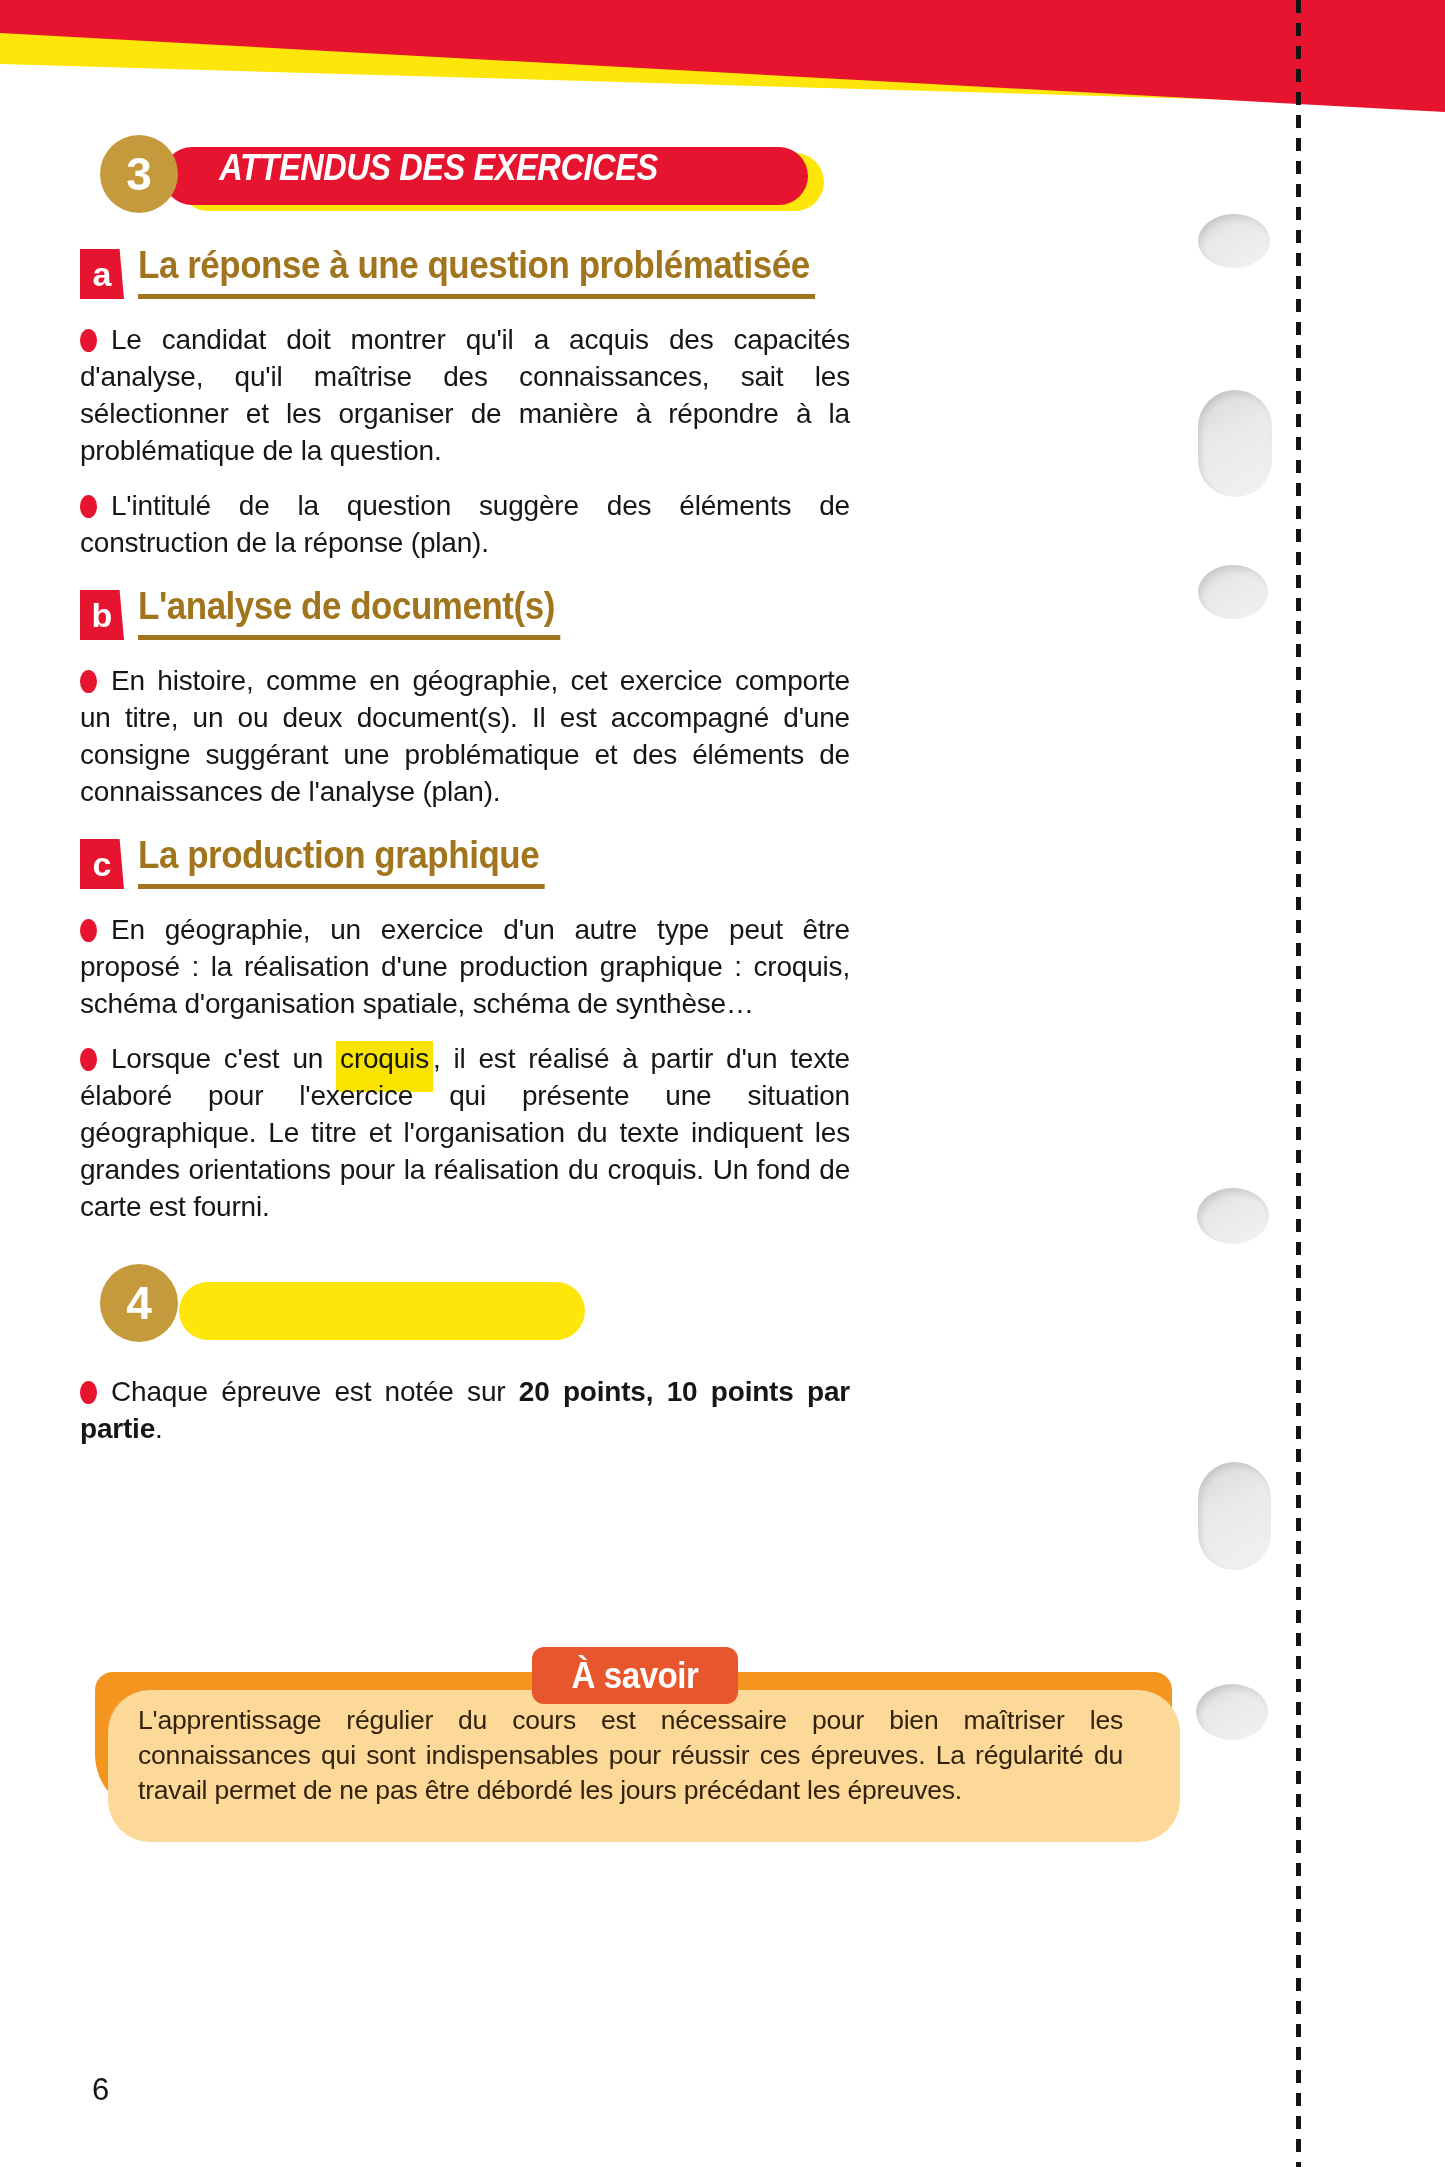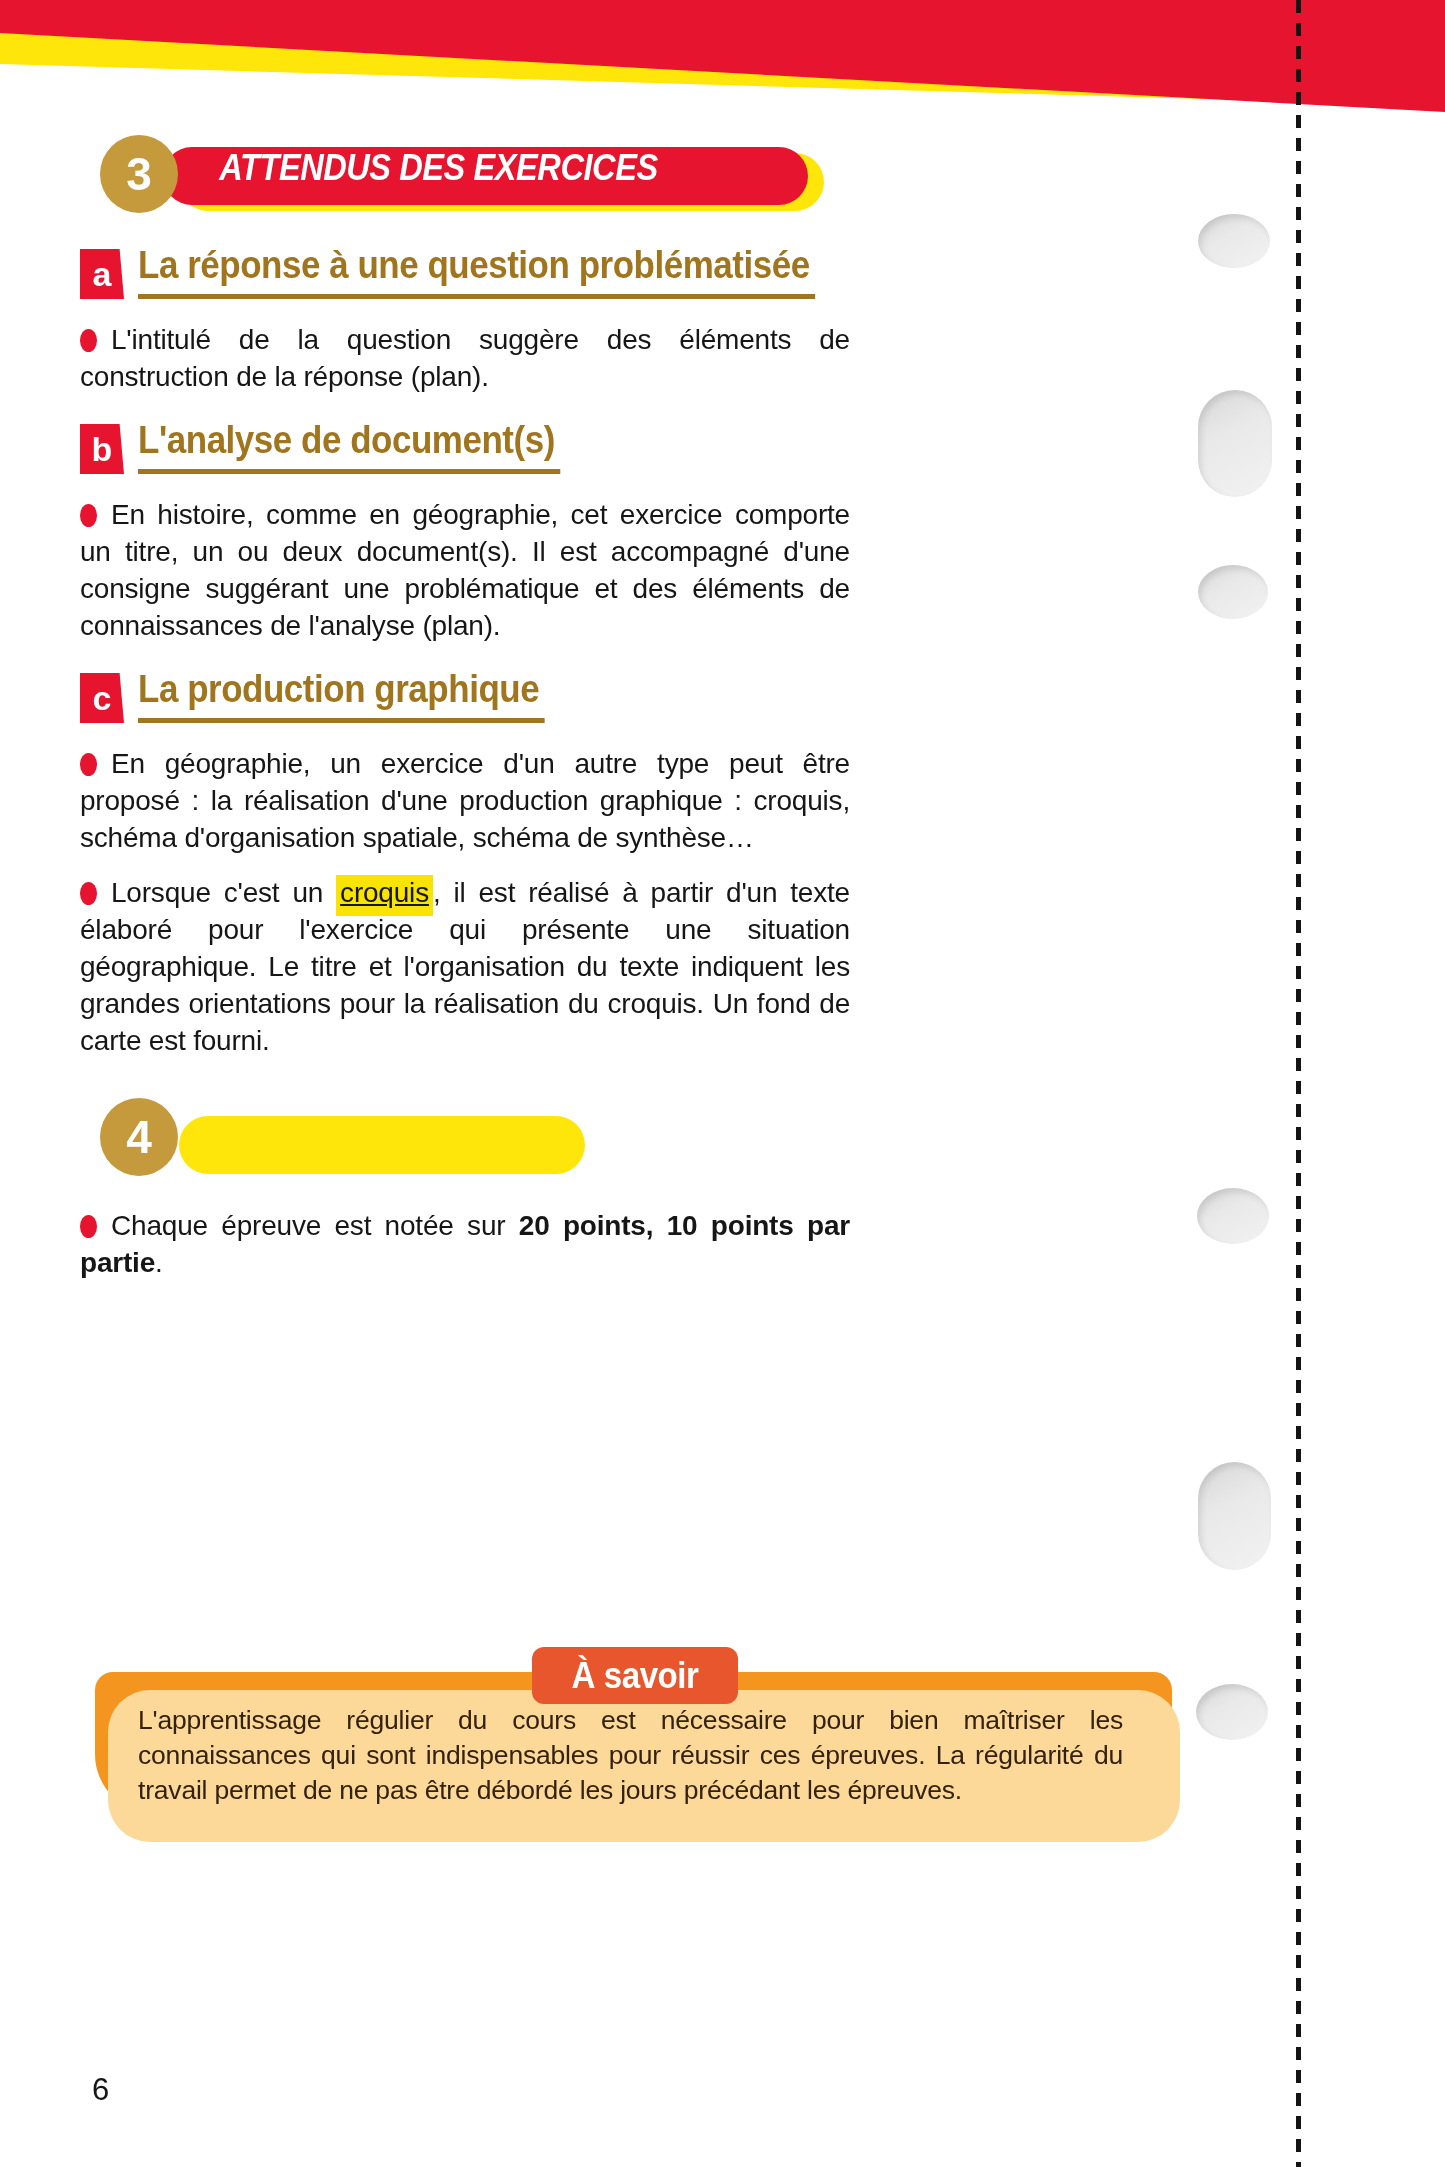--- a/index.html
+++ b/index.html
@@ -82,21 +82,21 @@
   }
   
   .para{
     margin:0 0 18px;font-size:28px;line-height:37px;text-align:justify;
     color:var(--text_ink);letter-spacing:-0.2px;
   }
   .bullet{
     display:inline-block;width:17px;height:23px;border-radius:50%;
     background:var(--accent_red);margin-right:14px;vertical-align:-3px;
   }
-  .seg-hl{background:var(--highlight_yellow);padding:2px 4px 8px;text-decoration:underline;}
+  .seg-hl{background:var(--highlight_yellow);padding:2px 4px 18px;}
   .seg-b{font-weight:700;}
   
   .know-outer{
     position:absolute;left:95px;top:1672px;width:1077px;height:142px;
     background:var(--band_orange);
     border-radius:18px 18px 50px 60px;
   }
   .know-inner{
     position:absolute;left:108px;top:1690px;width:1072px;height:152px;
     background:var(--box_tan);border-radius:42px;
@@ -145,20 +145,21 @@
       </div>
     </div>
 
     <div class="subhead" style="margin-top:0;">
       <div class="letter-badge">
         <span>a</span>
       </div>
       <span class="sub-title">La réponse à une question problématisée</span>
     </div>
 
+    <p class="para"><span class="bullet"></span><span><span>Le candidat doit montrer qu'il a acquis des capacités d'analyse, qu'il maîtrise des connaissances, sait les sélectionner et les organiser de manière à répondre à la problématique de la question.</span></span></p>
 
     <p class="para"><span class="bullet"></span><span><span>L'intitulé de la question suggère des éléments de construction de la réponse (plan).</span></span></p>
 
     <div class="subhead">
       <div class="letter-badge">
         <span>b</span>
       </div>
       <span class="sub-title">L'analyse de document(s)</span>
     </div>
 

